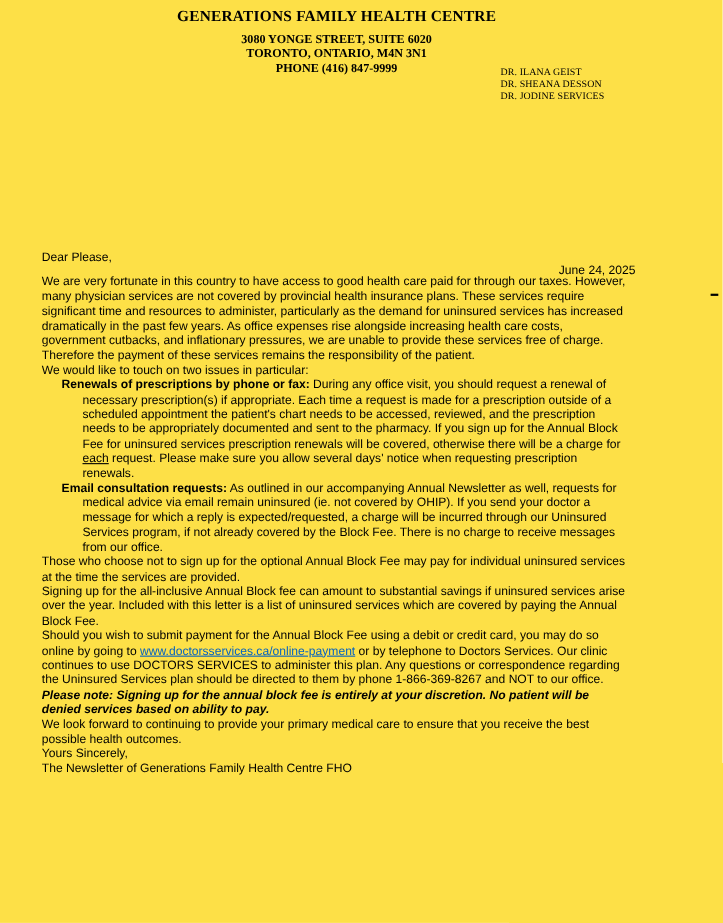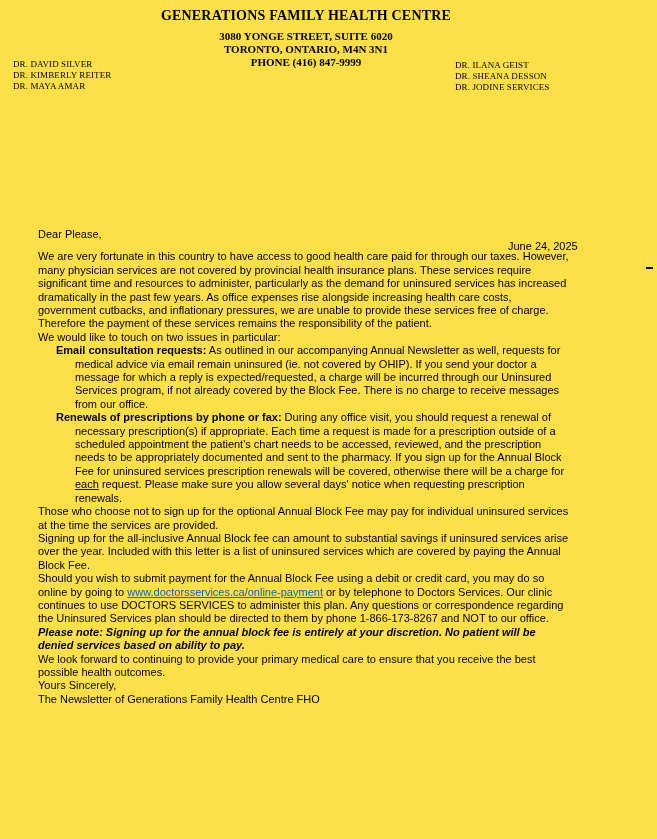--- a/index.html
+++ b/index.html
@@ -85,25 +85,20 @@
 
 <div class="page">
 
   <div class="clinic-header">
     <div class="clinic-name">GENERATIONS FAMILY HEALTH CENTRE</div>
     <div class="addr-line">3080 YONGE STREET, SUITE 6020</div>
     <div class="addr-line">TORONTO, ONTARIO, M4N 3N1</div>
     <div class="addr-line">PHONE (416) 847-9999</div>
   </div>
 
-  <div class="docs docs-left">
-    <div>DR. DAVID SILVER</div>
-    <div>DR. KIMBERLY REITER</div>
-    <div>DR. MAYA AMAR</div>
-  </div>
 
   <div class="docs docs-right">
     <div>DR. ILANA GEIST</div>
     <div>DR. SHEANA DESSON</div>
     <div>DR. JODINE SERVICES</div>
   </div>
 
   <div class="letter">
 
     <div class="salutation-row mb9">
@@ -113,45 +108,45 @@
 
     <p class="mb15">We are very fortunate in this country to have access to good health care paid for through our taxes. However,
 many physician services are not covered by provincial health insurance plans. These services require
 significant time and resources to administer, particularly as the demand for uninsured services has increased
 dramatically in the past few years. As office expenses rise alongside increasing health care costs,
 government cutbacks, and inflationary pressures, we are unable to provide these services free of charge.
 Therefore the payment of these services remains the responsibility of the patient.</p>
 
     <p class="mb13">We would like to touch on two issues in particular:</p>
 
-    <p class="hang mb14"><span class="seg-bold">Email consultation requests:</span><span class="seg-normal"> As outlined in our accompanying Annual Newsletter as well, requests for
-medical advice via email remain uninsured (ie. not covered by OHIP). If you send your doctor a
-message for which a reply is expected/requested, a charge will be incurred through our Uninsured
-Services program, if not already covered by the Block Fee. There is no charge to receive messages
-from our office.</span></p>
-
     <p class="hang mb5"><span class="seg-bold">Renewals of prescriptions by phone or fax:</span><span class="seg-normal"> During any office visit, you should request a renewal of
 necessary prescription(s) if appropriate. Each time a request is made for a prescription outside of a
 scheduled appointment the patient's chart needs to be accessed, reviewed, and the prescription
 needs to be appropriately documented and sent to the pharmacy. If you sign up for the Annual Block
 Fee for uninsured services prescription renewals will be covered, otherwise there will be a charge for
 </span><span class="seg-underline">each</span><span class="seg-normal"> request. Please make sure you allow several days' notice when requesting prescription
 renewals.</span></p>
+
+    <p class="hang mb14"><span class="seg-bold">Email consultation requests:</span><span class="seg-normal"> As outlined in our accompanying Annual Newsletter as well, requests for
+medical advice via email remain uninsured (ie. not covered by OHIP). If you send your doctor a
+message for which a reply is expected/requested, a charge will be incurred through our Uninsured
+Services program, if not already covered by the Block Fee. There is no charge to receive messages
+from our office.</span></p>
 
     <p class="mb12">Those who choose not to sign up for the optional Annual Block Fee may pay for individual uninsured services
 at the time the services are provided.</p>
 
     <p class="mb12">Signing up for the all-inclusive Annual Block fee can amount to substantial savings if uninsured services arise
 over the year. Included with this letter is a list of uninsured services which are covered by paying the Annual
 Block Fee.</p>
 
     <p class="mb13"><span class="seg-normal">Should you wish to submit payment for the Annual Block Fee using a debit or credit card, you may do so
 online by going to </span><span class="seg-link">www.doctorsservices.ca/online-payment</span><span class="seg-normal"> or by telephone to Doctors Services. Our clinic
 continues to use DOCTORS SERVICES to administer this plan. Any questions or correspondence regarding
-the Uninsured Services plan should be directed to them by phone 1-866-173-8267 and NOT to our office.</span></p>
+the Uninsured Services plan should be directed to them by phone 1-866-369-8267 and NOT to our office.</span></p>
 
     <p class="note mb11">Please note: Signing up for the annual block fee is entirely at your discretion. No patient will be
 denied services based on ability to pay.</p>
 
     <p class="mb9">We look forward to continuing to provide your primary medical care to ensure that you receive the best
 possible health outcomes.</p>
 
     <p class="mb13">Yours Sincerely,</p>
 
     <p>The Newsletter of Generations Family Health Centre FHO</p>

